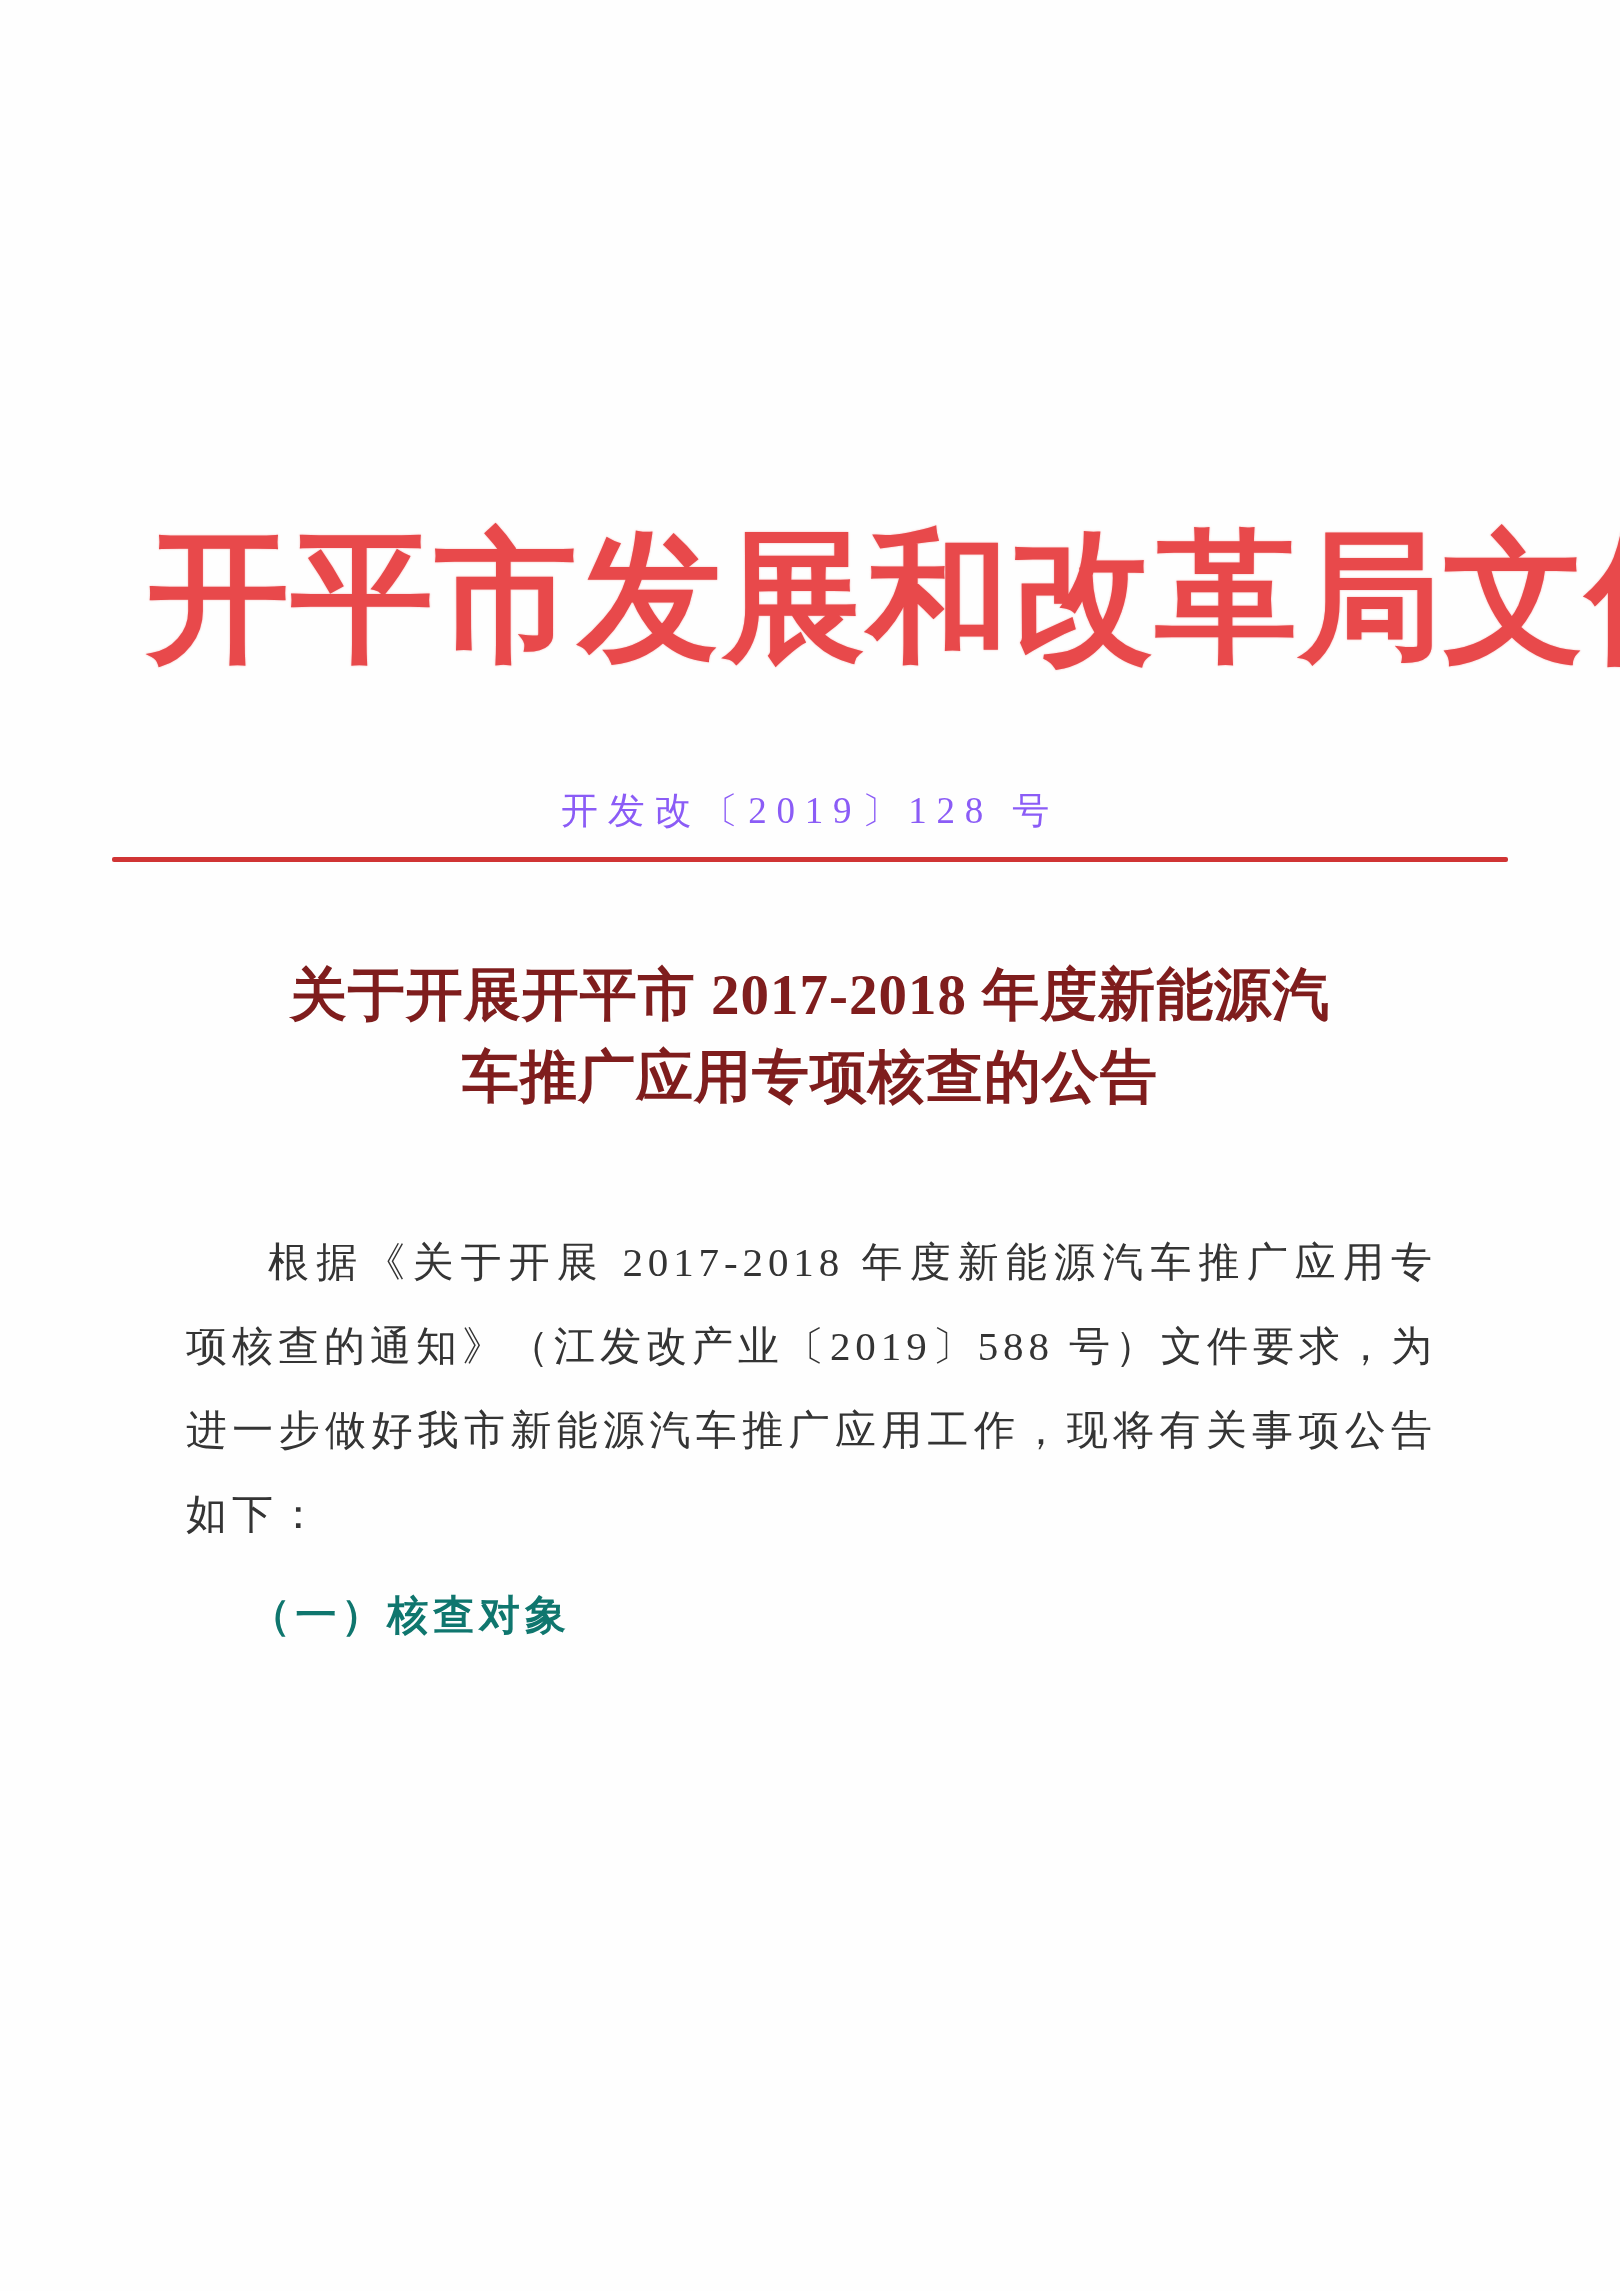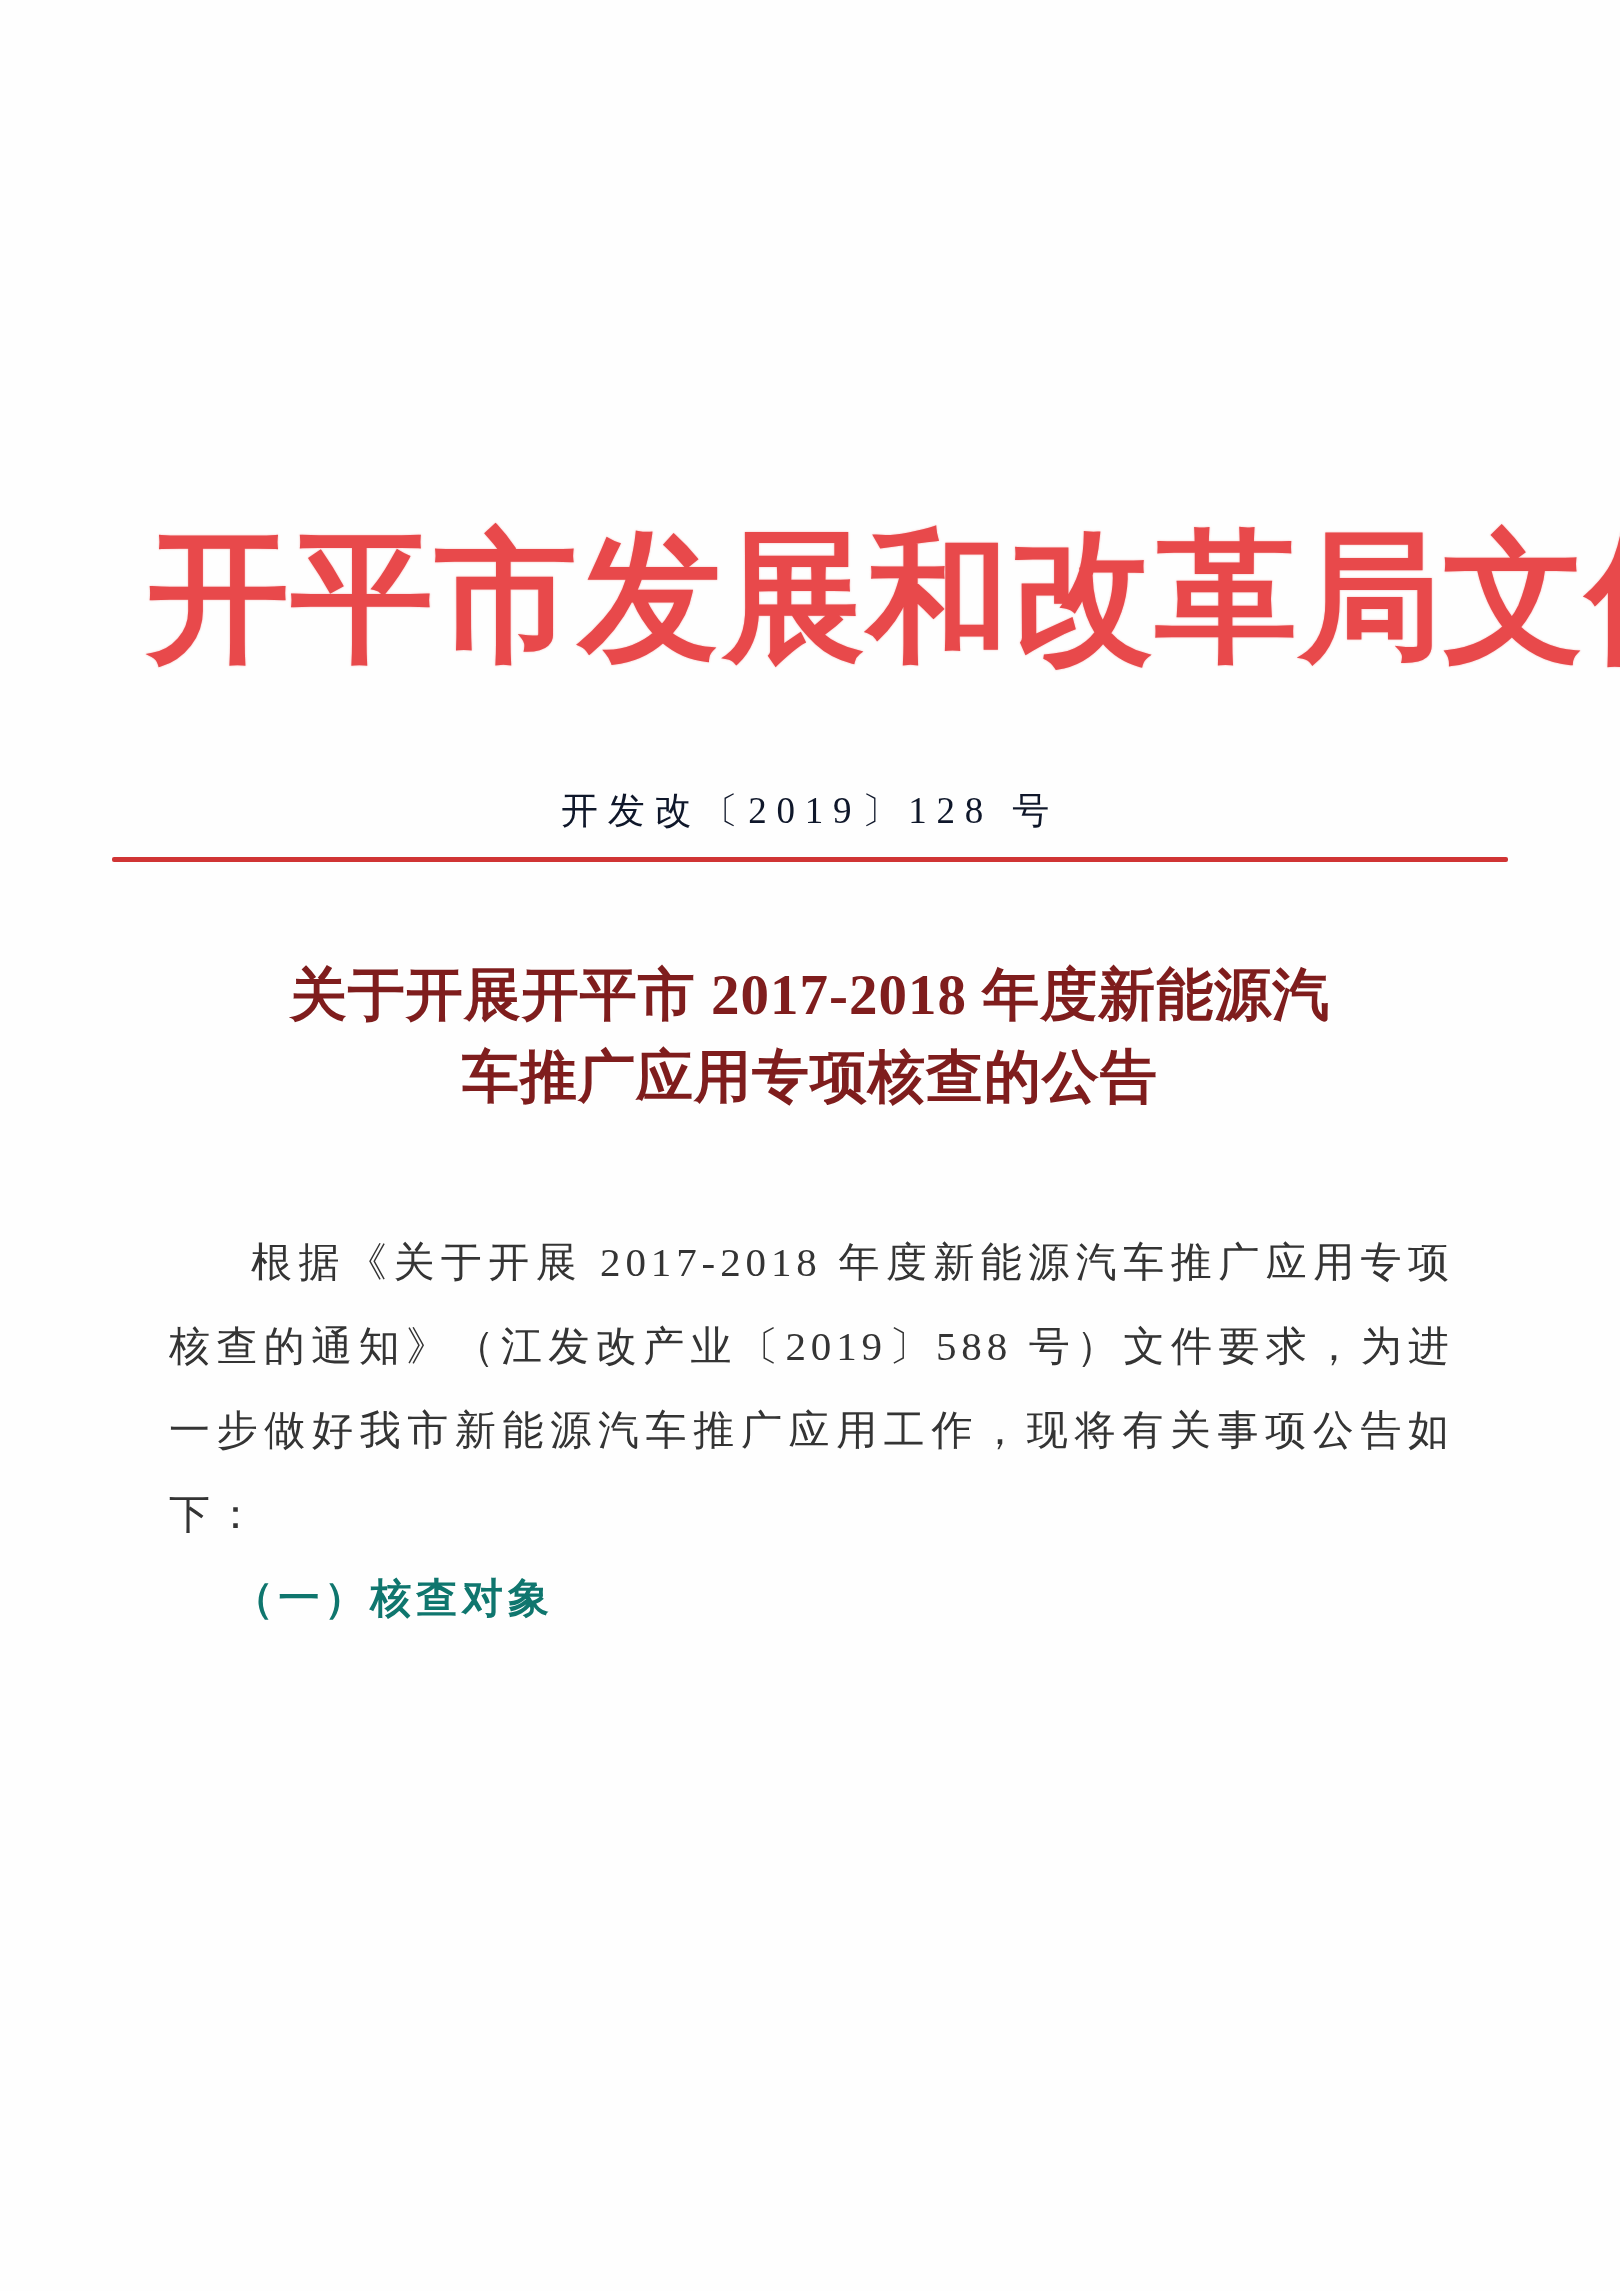--- a/index.html
+++ b/index.html
@@ -29,21 +29,21 @@
     text-shadow: 0 0 2px rgba(232, 73, 75, 0.45);
     white-space: nowrap;
   }
   
   .doc-number {
     margin-top: 116px;
     text-align: center;
     font-size: 37px;
     line-height: 1.2;
     letter-spacing: 9.8px;
-    color: #0f172a;
+    color: #8b5cf6;
     font-family: "Liberation Serif", "DejaVu Serif", serif;
   }
   
   .red-rule {
     width: 1396px;
     height: 4.9px;
     margin: 23.5px auto 0 auto;
     background: #d03434;
     border-radius: 2px;
   }
@@ -56,21 +56,21 @@
     font-weight: 700;
     letter-spacing: 1px;
     color: #7f1d1d;
   }
   
   .body-text {
     margin: 102px 166px 0 169px;
     color: #343434;
   }
   .para {
-    margin: 0;
+    margin: 17px;
     font-size: 41px;
     line-height: 84px;
     letter-spacing: 4.9px;
     text-align: justify;
     text-justify: inter-character;
     text-indent: 2em;
   }
   .para.heading {
     font-weight: 700;
     color: #0f766e;

